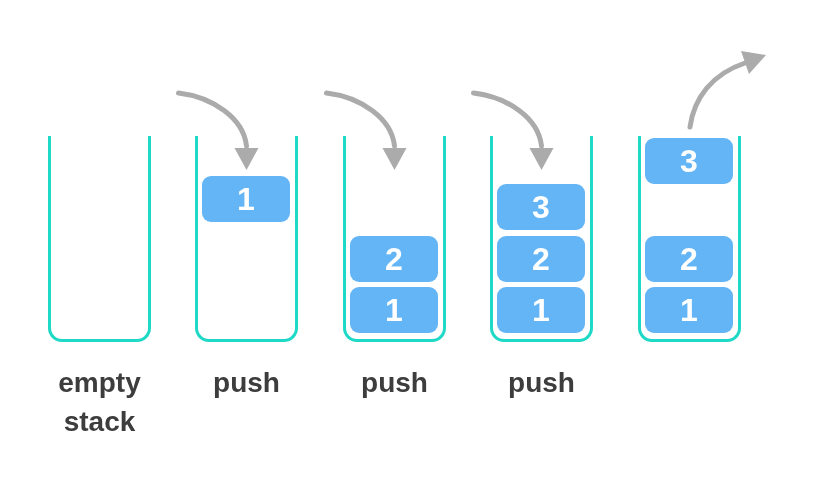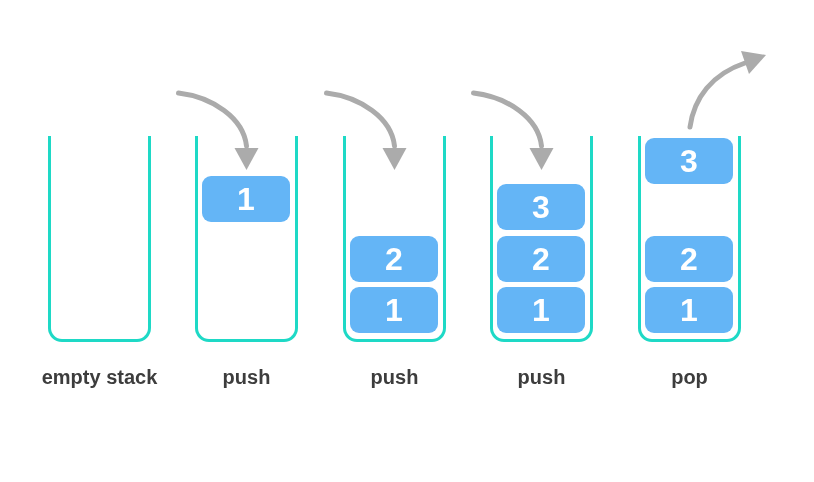--- a/index.html
+++ b/index.html
@@ -74,21 +74,21 @@
   .pos-l3   { top: 184px; }  
   .pos-drop { top: 176px; }  
   .pos-pop  { top: 138px; }  
   .stage-label {
     position: absolute;
     top: 364px;
     left: 50%;
     transform: translateX(-50%);
     width: 122px;
     text-align: center;
-    font-size: 20px;
+    font-size: 28px;
     font-weight: 700;
     line-height: 1.38;
     color: var(--label_text, #3d3d3d);
   }
 </style>
 </head>
 <body>
 
 <div class="canvas">
 
@@ -135,16 +135,15 @@
     <div class="block pos-l2">2</div>
     <div class="block pos-l1">1</div>
     <div class="stage-label">push</div>
   </div>
 
   <div class="stage stage-4">
     <div class="tube"></div>
     <div class="block pos-pop">3</div>
     <div class="block pos-l2">2</div>
     <div class="block pos-l1">1</div>
-    <div class="stage-label">pop</div>
   </div>
 
 </div>
 
 </body></html>

